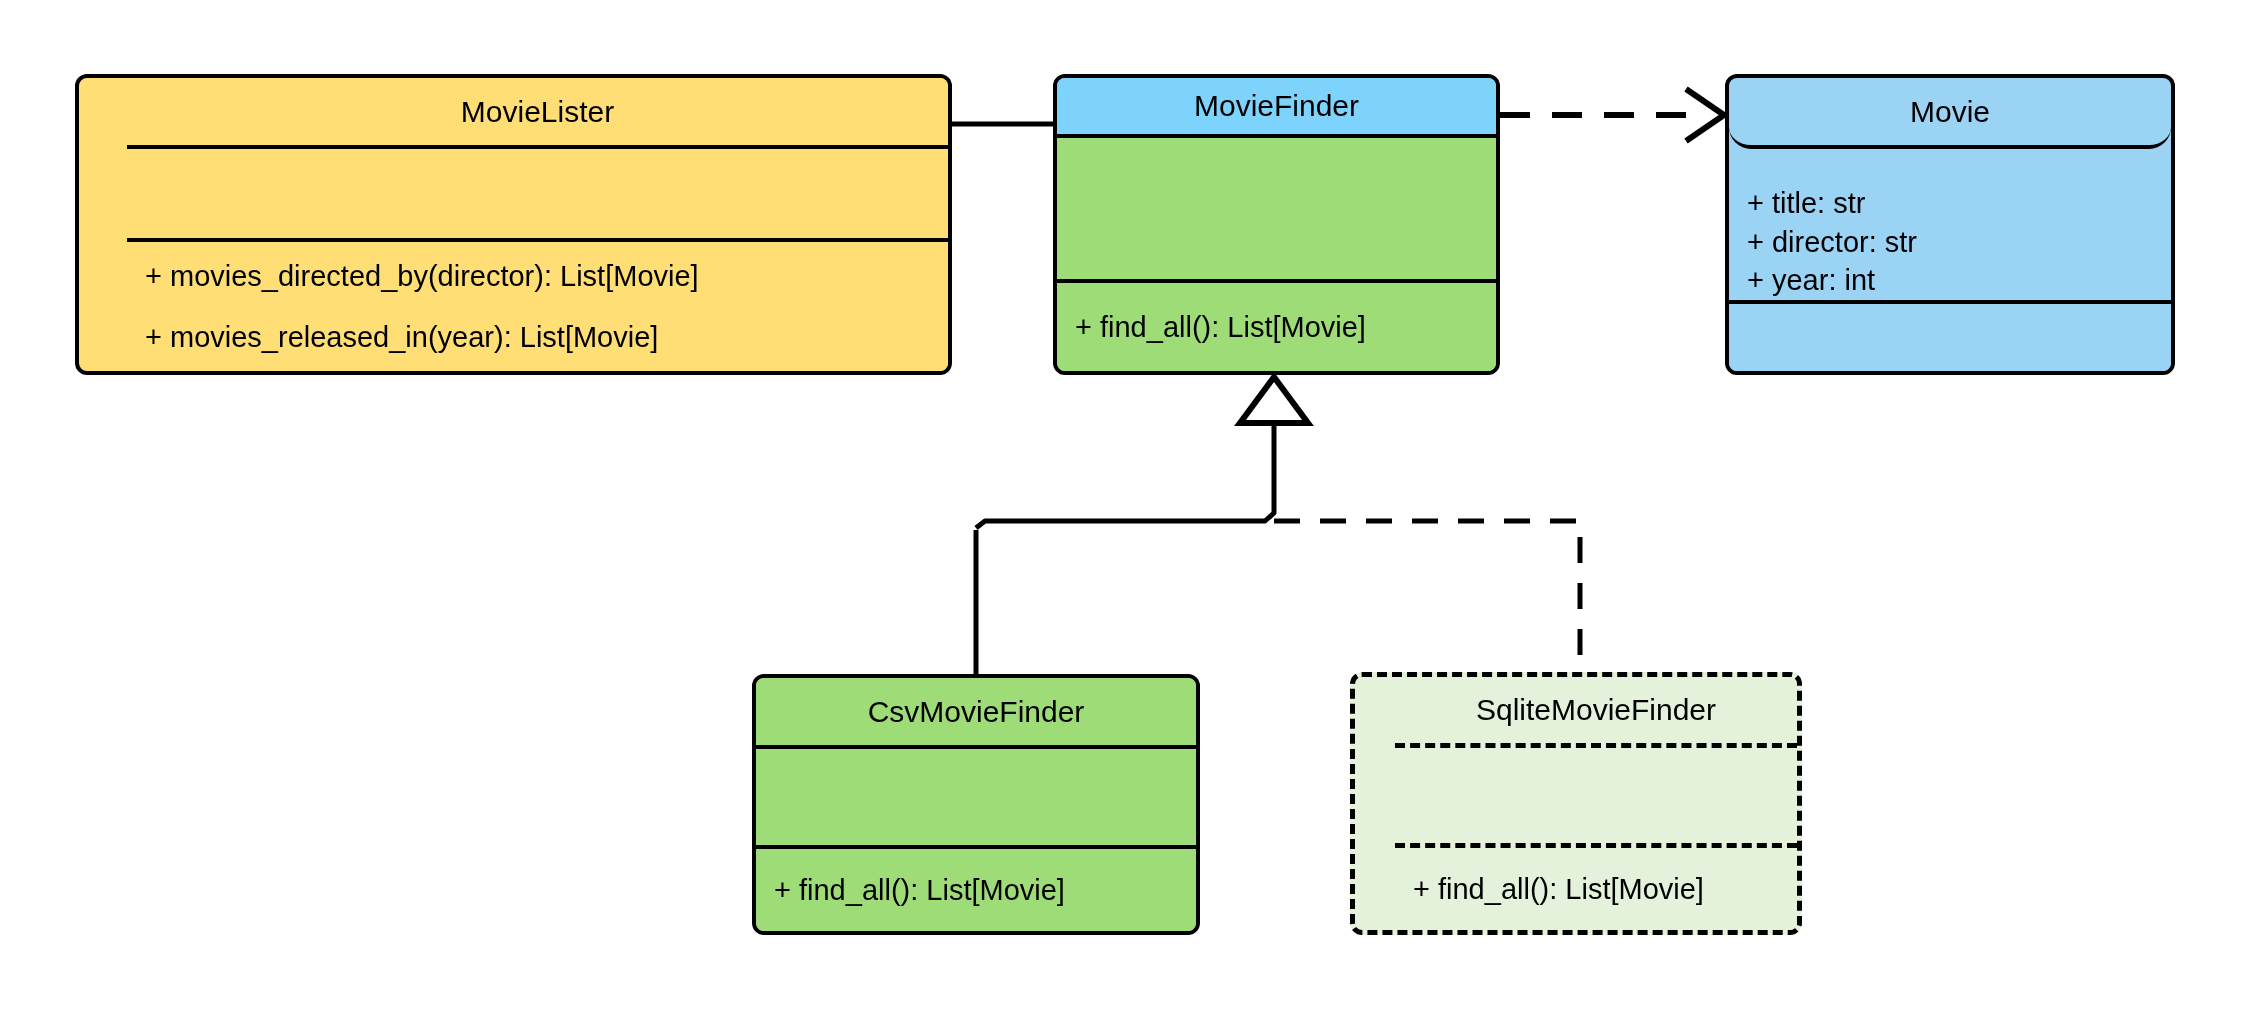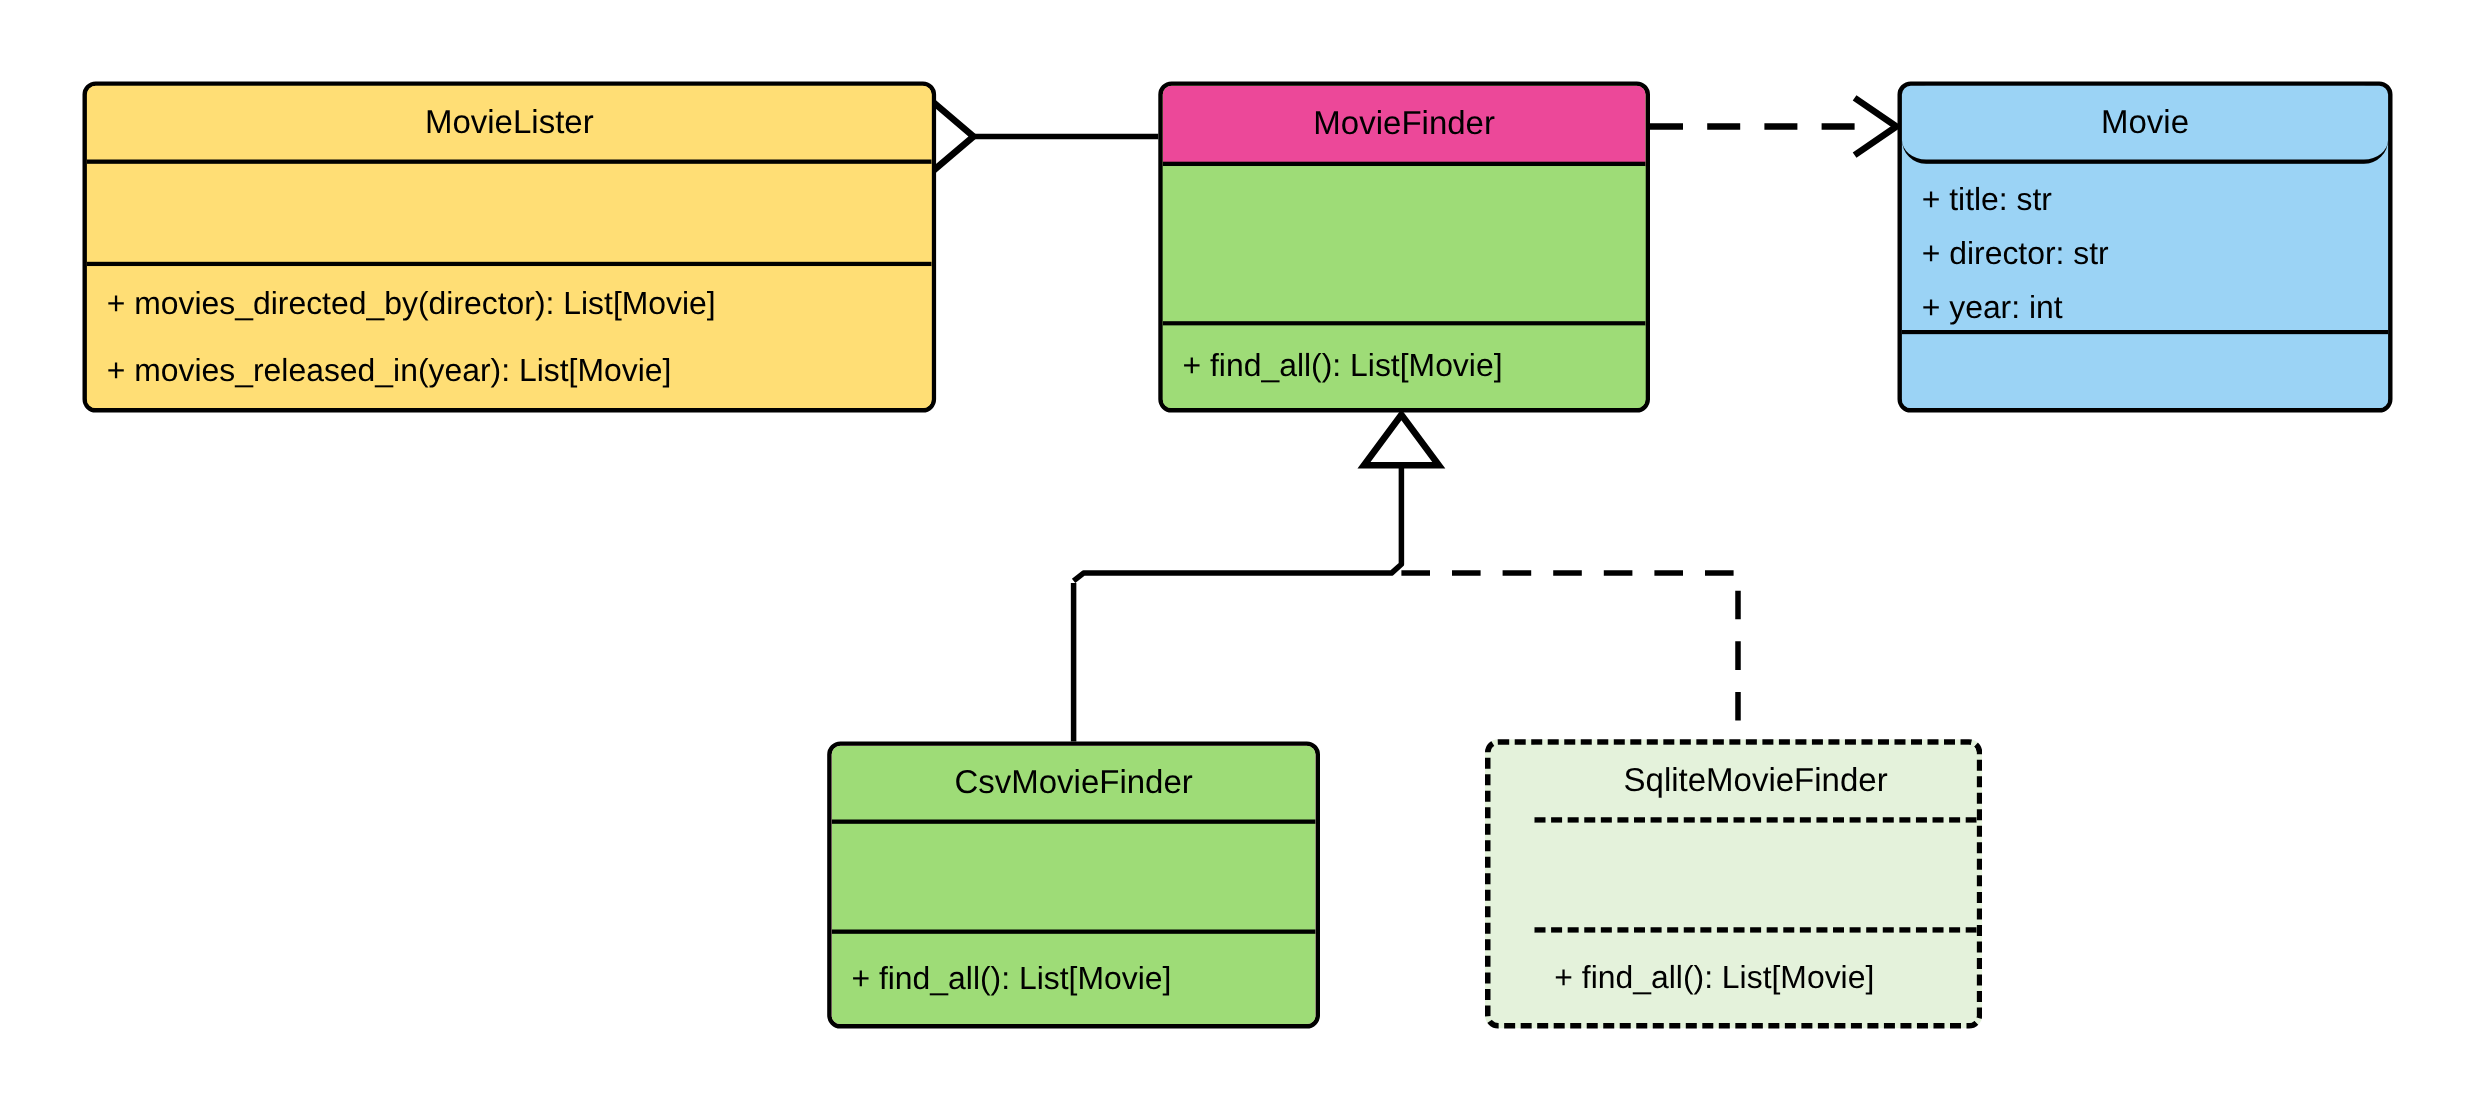--- a/index.html
+++ b/index.html
@@ -100,40 +100,40 @@
       <polyline points="976,674 976,530 976,530" fill="none" stroke="#000000" stroke-width="5"></polyline>
       <polyline points="976,528 985,521 1265,521 1274,513 1274,415" fill="none" stroke="#000000" stroke-width="5" stroke-linejoin="round" stroke-linecap="butt"></polyline>
       <polygon points="1274,377 1240,423 1308,423" fill="#ffffff" stroke="#000000" stroke-width="6" stroke-linejoin="miter"></polygon>
     </g>
 
     <g>
       <polyline points="1274,521 1580,521 1580,672" fill="none" stroke="#000000" stroke-width="5" stroke-dasharray="26,20" stroke-linejoin="miter" stroke-linecap="butt"></polyline>
     </g>
   </svg>
 
-  <div class="uml-class" style="left:75px; top:74px; width:776px; height:301px; background:#FFDE75;">
+  <div class="uml-class" style="left:75px; top:74px; width:877px; height:301px; background:#FFDE75;padding-left:48px;">
     <div class="cls-name" style="height:71px; background:#FFDE75;">MovieLister</div>
     <div class="cls-attrs" style="height:93px; background:#FFDE75;"></div>
     <div class="cls-methods" style="background:#FFDE75;">
       <div class="member">+ movies_directed_by(director): List[Movie]</div>
       <div class="member">+ movies_released_in(year): List[Movie]</div>
     </div>
   </div>
 
   <div class="uml-class" style="left:1053px; top:74px; width:447px; height:301px; background:#9EDC77;">
-    <div class="cls-name" style="height:73px; background:#ec4899;">MovieFinder</div>
+    <div class="cls-name" style="height:60px; background:#7dd3fc;">MovieFinder</div>
     <div class="cls-attrs" style="height:145px; background:#9EDC77;"></div>
     <div class="cls-methods" style="background:#9EDC77;">
       <div class="member">+ find_all(): List[Movie]</div>
     </div>
   </div>
 
   <div class="uml-class" style="left:1725px; top:74px; width:450px; height:301px; background:#9BD3F5;">
     <div class="cls-name" style="height:71px; background:#9BD3F5;border-radius:22px;">Movie</div>
-    <div class="cls-attrs" style="height:155px; background:#9BD3F5; justify-content:space-between; padding-top:14px;">
+    <div class="cls-attrs" style="height:155px; background:#9BD3F5; justify-content:flex-end; padding-top:14px;">
       <div class="member">+ title: str</div>
       <div class="member">+ director: str</div>
       <div class="member">+ year: int</div>
     </div>
     <div class="cls-methods" style="background:#9BD3F5;"></div>
   </div>
 
   <div class="uml-class" style="left:752px; top:674px; width:448px; height:261px; background:#f9a8d4;">
     <div class="cls-name" style="height:71px; background:#9EDC77;">CsvMovieFinder</div>
     <div class="cls-attrs" style="height:100px; background:#9EDC77;"></div>

